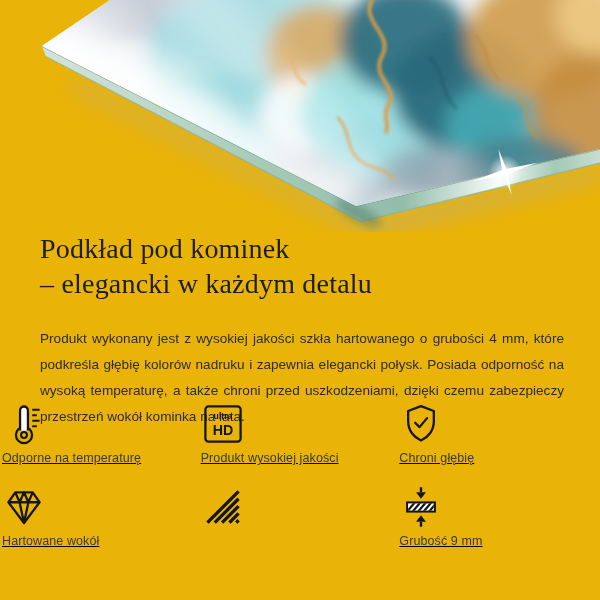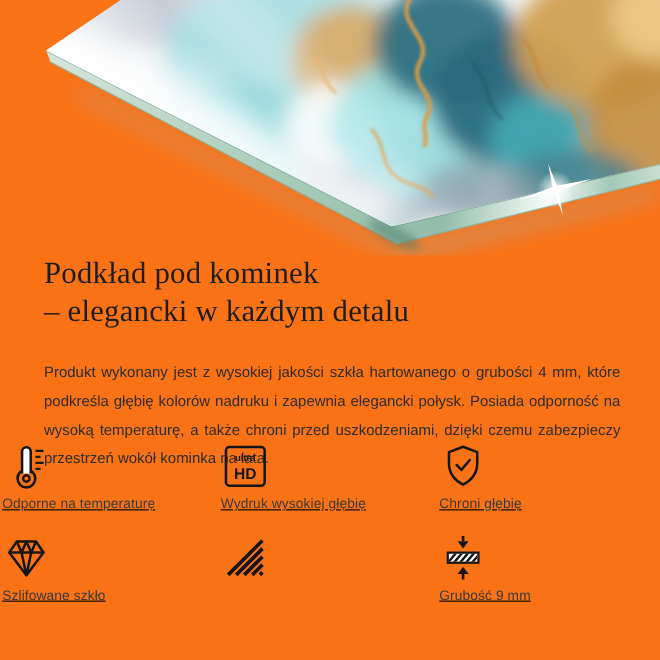--- a/index.html
+++ b/index.html
@@ -1,16 +1,16 @@
 <!DOCTYPE html>
 <html><head>
 <meta charset="utf-8">
 <style>
   html,body{margin:0;padding:0;background:#ffffff;}
-  .canvas{position:relative;width:600px;height:600px;background:#f97316;overflow:hidden;
+  .canvas{position:relative;width:600px;height:600px;background:#eab308;overflow:hidden;
           font-family:"Liberation Sans",sans-serif;}
   .hero{position:absolute;top:0;left:0;width:600px;height:232px;display:block;}
   .heading{position:absolute;top:231px;left:40px;
            font-family:"Liberation Serif",serif;font-size:28px;line-height:35px;
            font-weight:400;color:#1d1d1d;letter-spacing:.2px;}
   .desc{position:absolute;top:312px;left:40px;width:524px;
         font-size:13.6px;line-height:26px;color:#2d2d2d;text-align:justify;}
   .features{position:absolute;top:402px;left:2px;width:596px;
             display:grid;grid-template-columns:repeat(3,1fr);row-gap:20px;}
   .feature{display:flex;flex-direction:column;align-items:flex-start;text-decoration:underline;}
@@ -132,41 +132,41 @@
       </svg>
       <div class="label">Odporne na temperaturę</div>
     </div>
 
     <div class="feature">
       <svg viewBox="0 0 48 48">
         <rect x="4.8" y="4.8" width="38.4" height="38.4" rx="3.5" class="icon-stroke"></rect>
         <text x="24" y="19" text-anchor="middle" font-size="9.5" font-weight="700" font-family="Liberation Sans, sans-serif" fill="#161616">ultra</text>
         <text x="24" y="36" text-anchor="middle" font-size="15.5" font-weight="700" font-family="Liberation Sans, sans-serif" fill="#161616">HD</text>
       </svg>
-      <div class="label">Wydruk wysokiej głębię</div>
+      <div class="label">Produkt wysokiej jakości</div>
     </div>
 
     <div class="feature">
       <svg viewBox="0 0 48 48">
         <g class="icon-stroke" stroke-linejoin="round" stroke-linecap="round">
           <path d="M24,4.5 L38,9.8 V21 C38,31.2 31.6,38.6 24,42 C16.4,38.6 10,31.2 10,21 V9.8 Z"></path>
           <path d="M17.6,22.6 L22.4,27.4 L30.6,17.6"></path>
         </g>
       </svg>
       <div class="label">Chroni głębię</div>
     </div>
 
     <div class="feature">
       <svg viewBox="0 0 48 48">
         <g class="icon-stroke" stroke-width="2.3" stroke-linejoin="round">
           <path d="M14.5,8 H33.5 L41,18.8 L24,41.5 L7,18.8 Z"></path>
           <path d="M7,18.8 H41 M14.5,8 L19.2,18.8 L24,8 L28.8,18.8 L33.5,8 M19.2,18.8 L24,41.5 M28.8,18.8 L24,41.5"></path>
         </g>
       </svg>
-      <div class="label">Szlifowane szkło</div>
+      <div class="label">Hartowane wokół</div>
     </div>
 
     <div class="feature">
       <svg viewBox="0 0 48 48">
         <path d="M7,41 L41,7 M15,41 L41,15 M23,41 L41,23 M31,41 L41,31 M38.5,41 L41,38.5" stroke="#161616" stroke-width="3.6" fill="none"></path>
       </svg>
     </div>
 
     <div class="feature">
       <svg viewBox="0 0 48 48">

